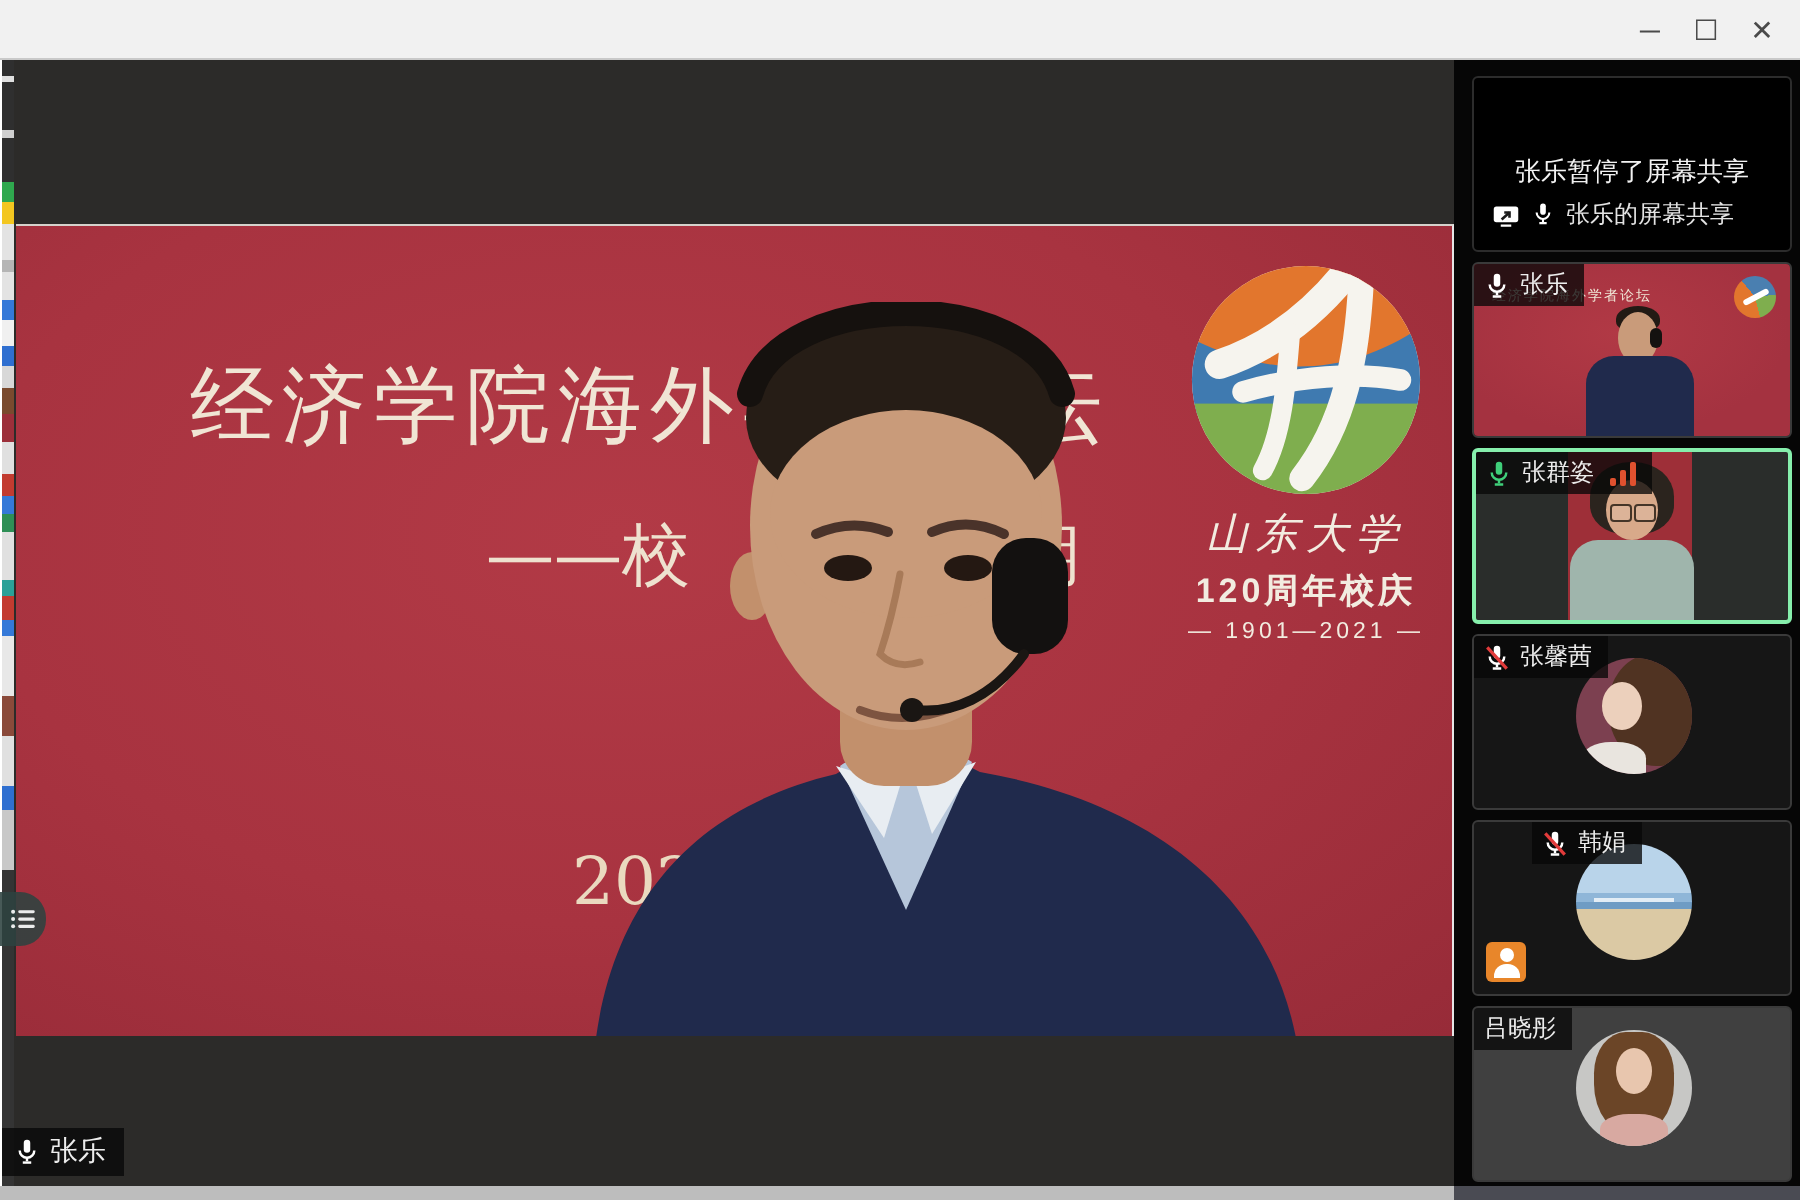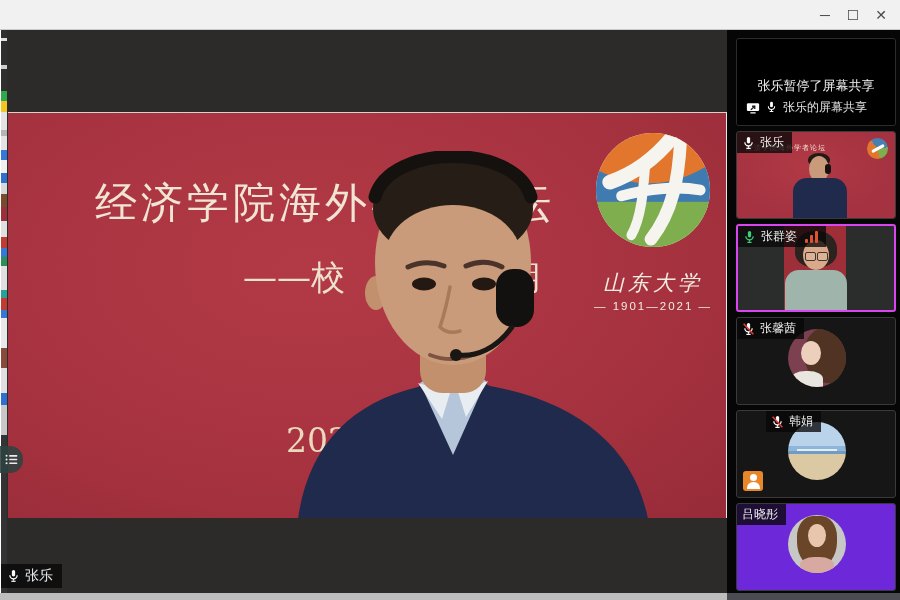--- a/index.html
+++ b/index.html
@@ -27,21 +27,21 @@
   .slide-title{position:absolute;left:87px;top:62px;font-family:"DejaVu Serif","Liberation Serif",serif;
                font-size:42px;letter-spacing:4px;color:#f0e5d4;white-space:nowrap;}
   .slide-sub{position:absolute;top:142px;font-family:"DejaVu Serif","Liberation Serif",serif;
              font-size:34px;color:#eee2cf;white-space:nowrap;}
   .sub-l{left:235px;} .sub-r{left:498px;}
   .slide-year{position:absolute;left:278px;top:308px;font-family:"DejaVu Serif","Liberation Serif",serif;
               font-size:33px;color:#ead9bf;}
   
   .logo{position:absolute;left:566px;top:18px;width:158px;text-align:center;color:#f2ece0;}
   .logo svg.seal{width:118px;height:118px;display:block;margin:0 auto;}
-  .logo .uni{font-family:"DejaVu Serif","Liberation Serif",serif;font-size:21px;letter-spacing:4px;margin-top:20px;font-style:italic;}
+  .logo .uni{font-family:"DejaVu Serif","Liberation Serif",serif;font-size:21px;letter-spacing:4px;margin-top:4px;font-style:italic;}
   .logo .ann{font-size:17px;font-weight:bold;letter-spacing:2px;margin-top:3px;}
   .logo .en{font-size:8.5px;line-height:10px;margin-top:3px;letter-spacing:.4px;}
   .logo .years{font-size:11.5px;letter-spacing:2px;margin-top:3px;}
   
   .man{position:absolute;left:282px;top:38px;width:370px;height:368px;}
 
   
   .nameTag{position:absolute;display:flex;align-items:center;gap:5px;background:rgba(8,8,8,.78);
            color:#ececec;padding:2px 8px 2px 5px;font-size:12px;white-space:nowrap;}
   .stageTag{left:1px;top:564px;font-size:14px;padding:3px 9px 3px 6px;}
@@ -51,22 +51,22 @@
   
   .list-tab{left:0;top:446px;width:23px;height:27px;background:rgba(45,66,64,.88);
             border-radius:0 13px 13px 0;display:flex;align-items:center;justify-content:center;}
   .list-tab svg{width:13px;height:11px;opacity:.9;}
 
   
   .sidebar{left:727px;top:30px;width:173px;height:563px;background:#060606;}
   .tile{position:absolute;left:9px;width:160px;height:88px;border-radius:3px;overflow:hidden;
         background:#161616;border:1px solid #3a3a3a;box-sizing:border-box;}
   .t1{top:8px;background:#000;border-color:#2c2c2c;}
-  .t2{top:101px;} .t3{top:194px;border:2px solid #d946ef;background:#2a2d2b;}
-  .t4{top:287px;} .t5{top:380px;} .t6{top:473px;background:#6d28d9;}
+  .t2{top:101px;} .t3{top:194px;border:2px solid #86efac;background:#2a2d2b;}
+  .t4{top:287px;} .t5{top:380px;} .t6{top:473px;background:#404040;}
   .banner-msg{position:absolute;left:0;right:0;top:38px;text-align:center;font-size:13px;color:#f2f2f2;}
   .banner-cap{position:absolute;left:9px;bottom:9px;display:flex;align-items:center;gap:5px;font-size:12px;color:#e3e3e3;}
   .banner-cap svg{width:14px;height:12px;}
 
   
   .mini-slide{position:absolute;inset:0;background:radial-gradient(ellipse at 45% 40%, #b13945 0%, #a43240 70%);}
   .mini-title{position:absolute;left:9px;top:11px;font-size:7px;letter-spacing:1px;color:#f0e6d6;
               font-family:"DejaVu Serif","Liberation Serif",serif;white-space:nowrap;}
   .mini-logo{position:absolute;right:7px;top:6px;width:21px;height:21px;border-radius:50%;
              background:conic-gradient(from 220deg,#e2762d 0 28%,#4a7fb0 28% 62%,#7fae4e 62% 85%,#e2762d 85% 100%);}
@@ -172,20 +172,21 @@
             <path d="M0,0 H120 V42 C80,66 38,66 0,46 Z" fill="#e2762d"></path>
             <path d="M0,38 C42,60 82,58 120,32 V72 C80,90 40,90 0,76 Z" fill="#3f7ab0"></path>
             <rect y="72" width="120" height="48" fill="#7fae4e"></rect>
             <path d="M80,6 C62,28 40,44 16,52" stroke="#f6f4ee" stroke-width="15" fill="none" stroke-linecap="round"></path>
             <path d="M88,10 C86,48 80,82 58,110" stroke="#f6f4ee" stroke-width="13" fill="none" stroke-linecap="round"></path>
             <path d="M28,66 C56,58 86,56 108,60" stroke="#f6f4ee" stroke-width="11" fill="none" stroke-linecap="round"></path>
             <path d="M52,36 C50,62 48,88 38,106" stroke="#f6f4ee" stroke-width="10" fill="none" stroke-linecap="round"></path>
           </g>
         </svg>
         <div class="uni">山东大学</div>
+        <div class="ann">120周年校庆</div>
         <div class="years">— 1901—2021 —</div>
       </div>
 
       <svg class="man" viewBox="0 0 370 368">
         <path d="M8,368 C18,296 60,252 128,236 L140,229 H188 L200,235 C286,250 344,296 358,368 Z" fill="#202a4c"></path>
         <path d="M130,232 L163,304 L196,230 C186,222 142,222 130,232 Z" fill="#b6c6da"></path>
         <path d="M128,232 L152,268 L160,242 Z" fill="#e8edf2"></path>
         <path d="M198,230 L176,266 L168,241 Z" fill="#e8edf2"></path>
         <rect x="130" y="176" width="66" height="66" rx="22" fill="#c2906c"></rect>
         <ellipse cx="163" cy="196" rx="32" ry="10" fill="#a8744f" opacity=".45"></ellipse>

